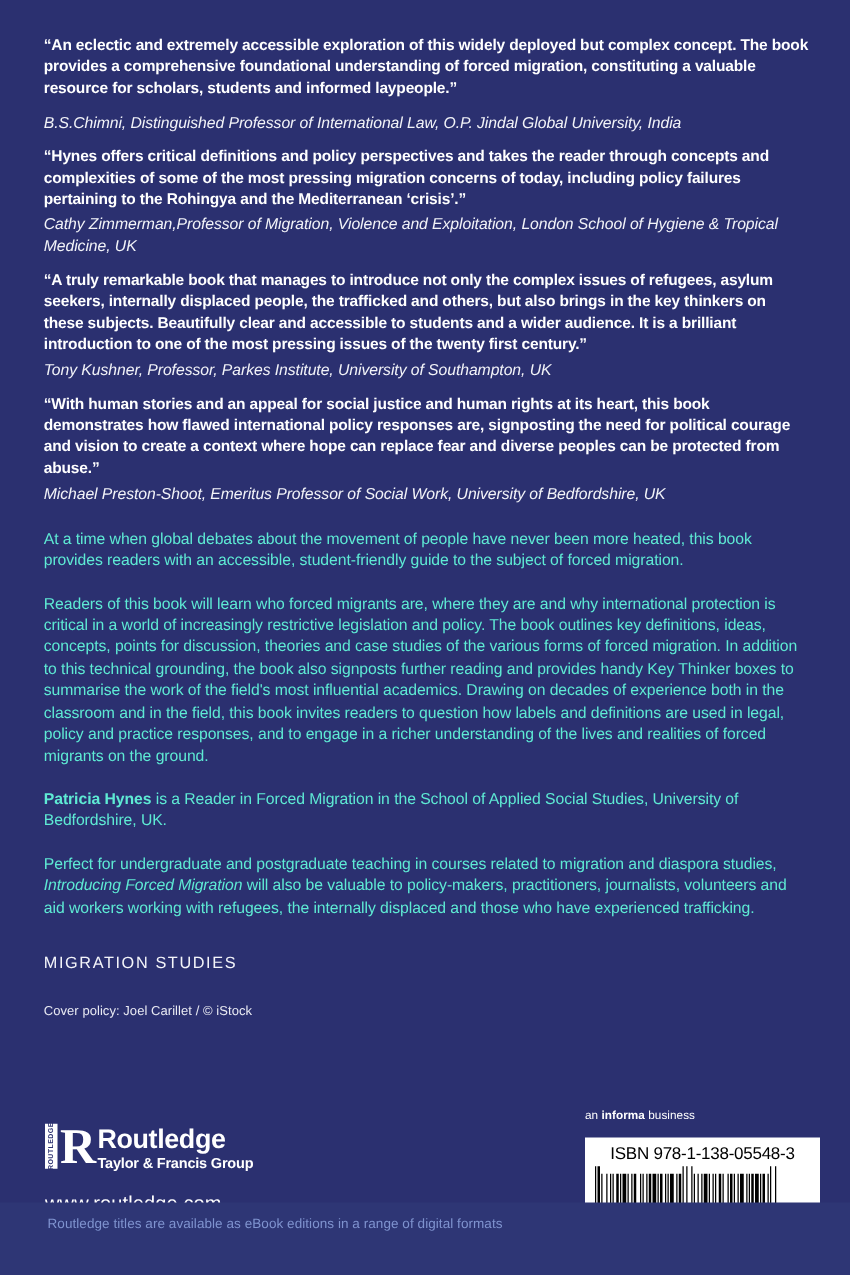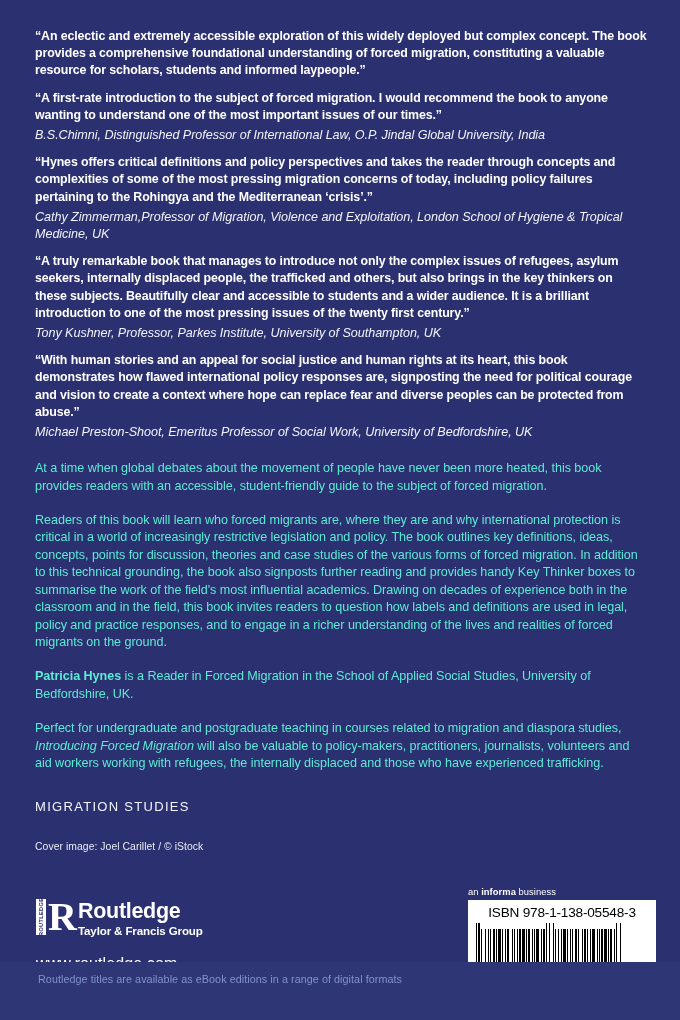--- a/index.html
+++ b/index.html
@@ -150,21 +150,21 @@
   
   .isbn-block {
     position: absolute;
     left: 468px;
     top: 886px;
     width: 188px;
   }
   .informa {
     font-size: 9.4px;
     color: #ffffff;
-    margin-bottom: 3px;
+    margin-bottom: 13px;
     letter-spacing: 0.05px;
   }
   .informa b { font-weight: bold; }
 
   .barcode-box {
     background: #ffffff;
     padding: 5px 6px 3px 6px;
     box-sizing: border-box;
     width: 188px;
   }
@@ -227,21 +227,20 @@
 
 <div id="cover">
 
   <div class="content">
 
     <div class="blurb">
       <p class="blurb-quote">“An eclectic and extremely accessible exploration of this widely deployed but complex concept. The book provides a comprehensive foundational understanding of forced migration, constituting a valuable resource for scholars, students and informed laypeople.”</p>
     </div>
 
     <div class="blurb">
-      <p class="blurb-quote">“A first-rate introduction to the subject of forced migration. I would recommend the book to anyone wanting to understand one of the most important issues of our times.”</p>
       <p class="blurb-source">B.S.Chimni, Distinguished Professor of International Law, O.P. Jindal Global University, India</p>
     </div>
 
     <div class="blurb">
       <p class="blurb-quote">“Hynes offers critical definitions and policy perspectives and takes the reader through concepts and complexities of some of the most pressing migration concerns of today, including policy failures pertaining to the Rohingya and the Mediterranean ‘crisis’.”</p>
       <p class="blurb-source">Cathy Zimmerman,Professor of Migration, Violence and Exploitation, London School of Hygiene &amp; Tropical Medicine, UK</p>
     </div>
 
     <div class="blurb">
       <p class="blurb-quote">“A truly remarkable book that manages to introduce not only the complex issues of refugees, asylum seekers, internally displaced people, the trafficked and others, but also brings in the key thinkers on these subjects. Beautifully clear and accessible to students and a wider audience. It is a brilliant introduction to one of the most pressing issues of the twenty first century.”</p>
@@ -256,21 +255,21 @@
     <p class="desc first">At a time when global debates about the movement of people have never been more heated, this book provides readers with an accessible, student-friendly guide to the subject of forced migration.</p>
 
     <p class="desc">Readers of this book will learn who forced migrants are, where they are and why international protection is critical in a world of increasingly restrictive legislation and policy. The book outlines key definitions, ideas, concepts, points for discussion, theories and case studies of the various forms of forced migration. In addition to this technical grounding, the book also signposts further reading and provides handy Key Thinker boxes to summarise the work of the field's most influential academics. Drawing on decades of experience both in the classroom and in the field, this book invites readers to question how labels and definitions are used in legal, policy and practice responses, and to engage in a richer understanding of the lives and realities of forced migrants on the ground.</p>
 
     <p class="desc"><b>Patricia Hynes</b><span> is a Reader in Forced Migration in the School of Applied Social Studies, University of Bedfordshire, UK.</span></p>
 
     <p class="desc"><span>Perfect for undergraduate and postgraduate teaching in courses related to migration and diaspora studies, </span><em>Introducing Forced Migration</em><span> will also be valuable to policy-makers, practitioners, journalists, volunteers and aid workers working with refugees, the internally displaced and those who have experienced trafficking.</span></p>
 
     <p class="series">MIGRATION STUDIES</p>
 
-    <p class="cover-credit">Cover image: Joel Carillet / © iStock</p>
+    <p class="cover-credit">Cover policy: Joel Carillet / © iStock</p>
 
   </div>
 
   <div class="logo-block">
     <div class="logo-row">
       <div class="logo-mark">
         <div class="vert">ROUTLEDGE</div>
         <div class="rmark">R</div>
       </div>
       <div class="logo-text">

